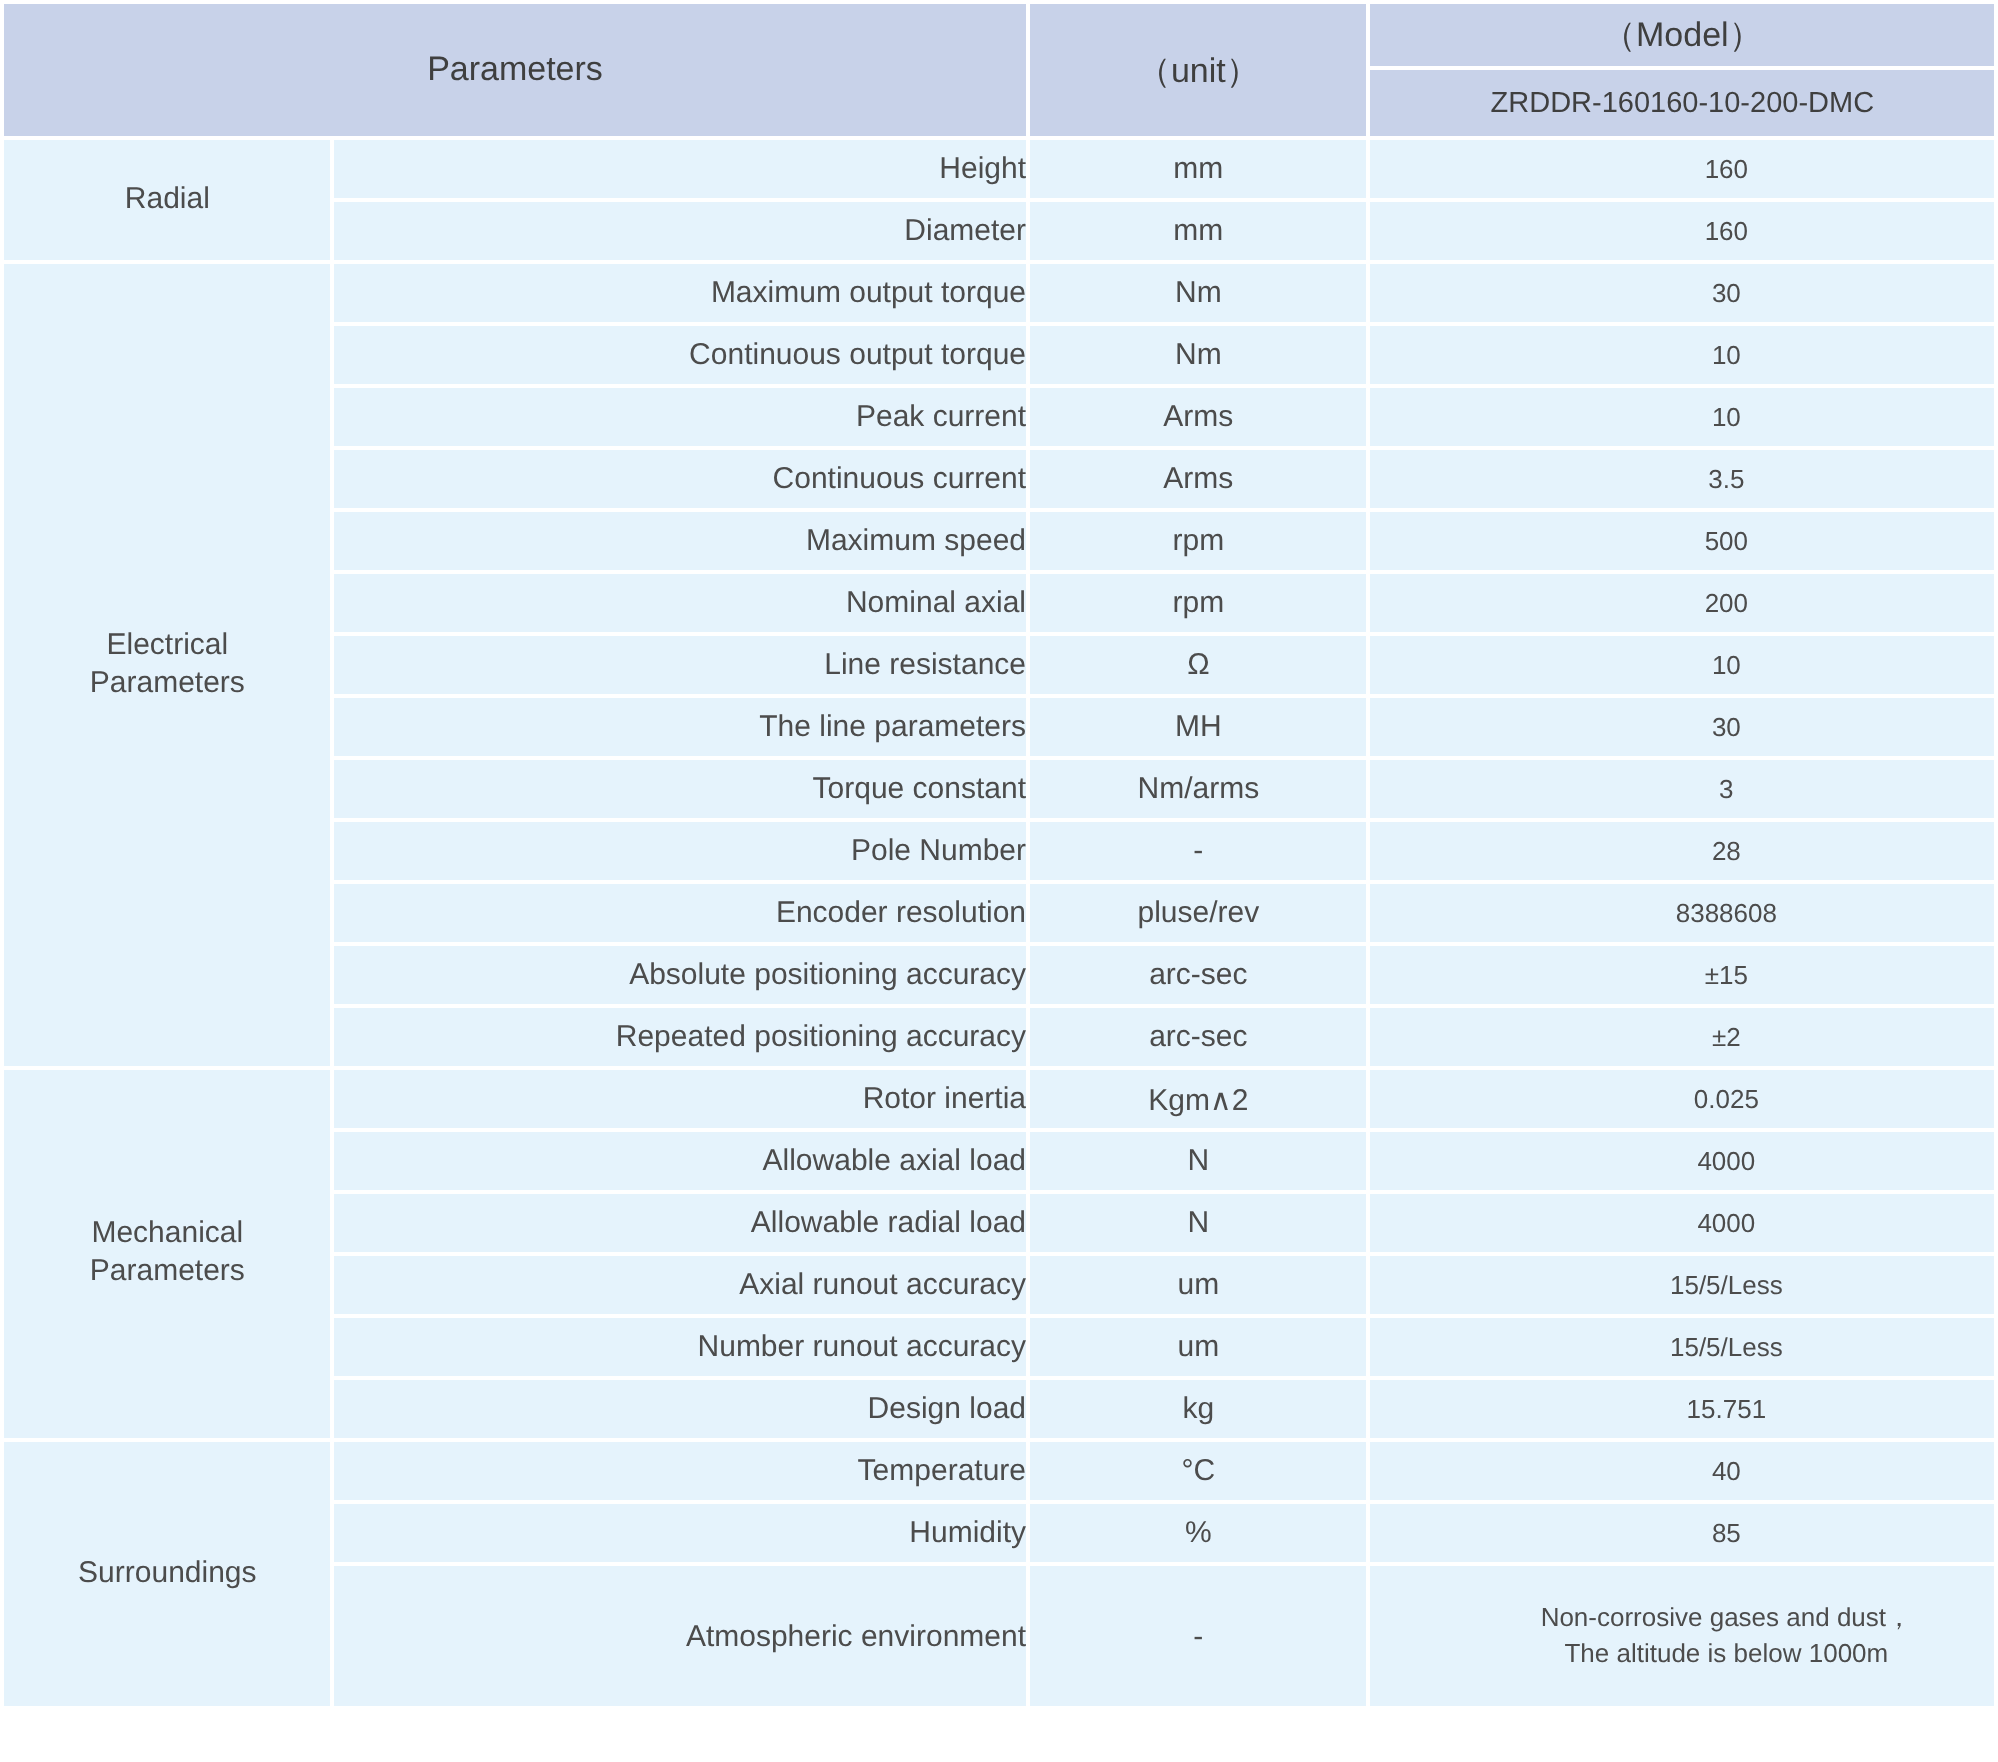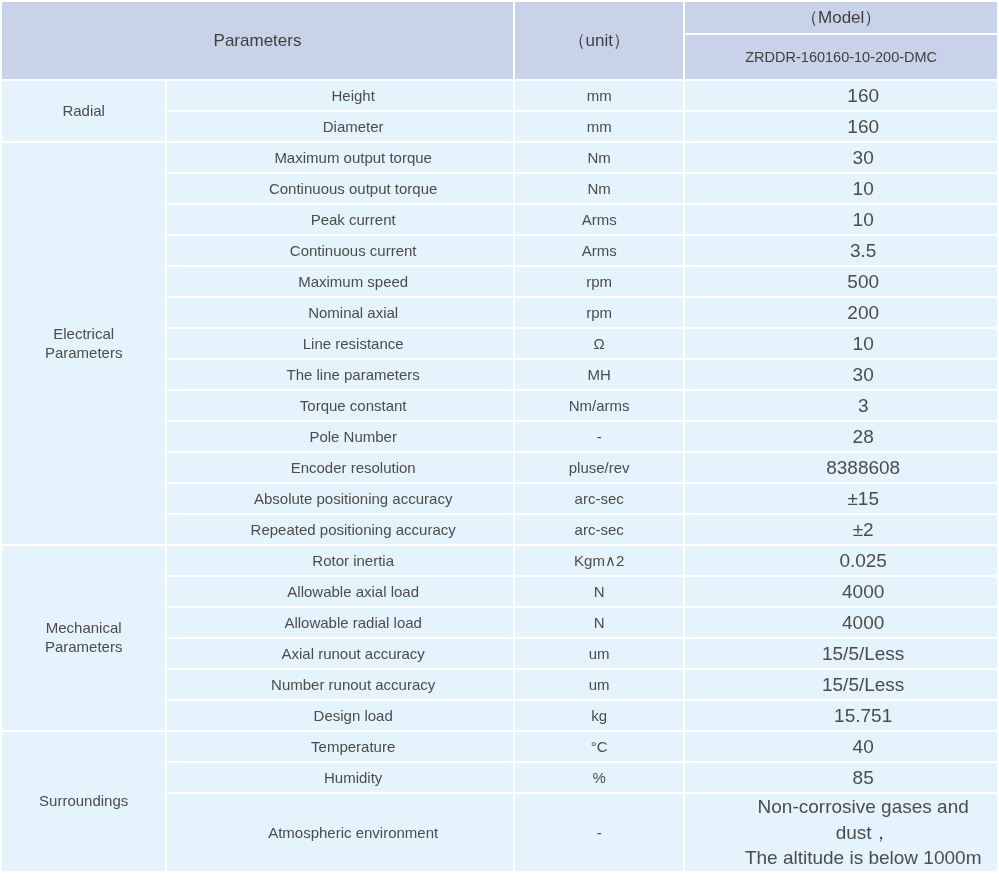--- a/index.html
+++ b/index.html
@@ -36,41 +36,41 @@
     vertical-align: middle;
     padding: 0;
     overflow: hidden;
   }
   thead th {
     background: var(--header-bg);
     color: var(--header-text);
     font-size: 17px;
   }
   thead tr.h1 th { height: 31px; }
-  thead tr.h2 th { height: 44px; }
+  thead tr.h2 th { height: 33px; }
   th.model-value { font-size: 14.5px; }
 
   tbody th, tbody td {
     background: var(--row-bg);
     font-size: 15px;
     height: 29px;
   }
   tbody th.section-label {
     white-space: pre-line;
     line-height: 1.25;
   }
   tbody td.param {
-    text-align: center;
+    text-align: right;
     padding-left: 26px;
   }
   tbody tr.tall td { height: 70px; }
   tbody td.value {
     white-space: pre-line;
     line-height: 1.35;
-    font-size: 19px;
+    font-size: 13px;
     padding-left: 44px;
   }
   .footnote {
     margin-top: 9px;
     padding-left: 1px;
     font-size: 13.6px;
     letter-spacing: -0.15px;
     color: #474747;
     white-space: nowrap;
   }

